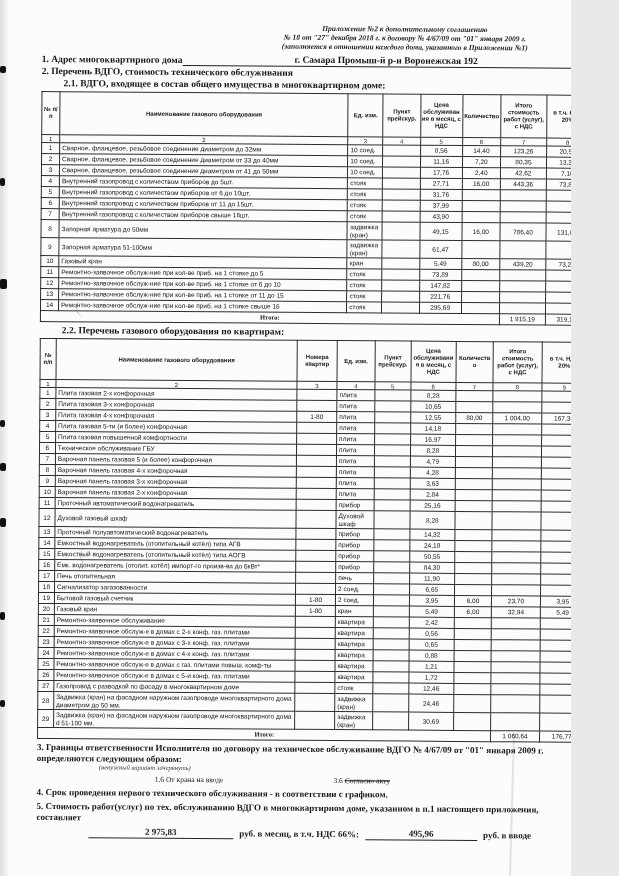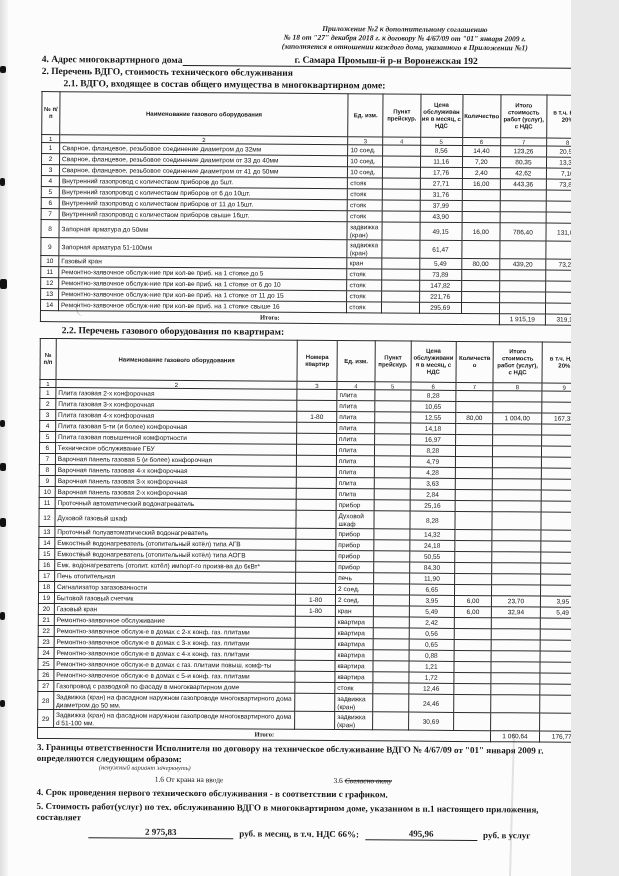--- a/index.html
+++ b/index.html
@@ -38,21 +38,21 @@
   .t td.col-n{padding:1px 0;}
   .itogo-label{font-family:"Liberation Serif",serif;font-weight:bold;font-size:8px;
       text-align:center;height:9px;}
   .itogo-val{font-size:7px;text-align:center;}
   .s22{margin-top:3px;}
   .sec3{font-size:9px;line-height:10.5px;margin-top:3px;}
   .note{font-family:"Liberation Serif",serif;font-style:italic;font-size:6.5px;
       margin-left:62px;line-height:8px;color:#333;}
   .opts{display:flex;font-family:"Liberation Serif",serif;font-size:7.5px;
       margin-top:3px;margin-left:118px;gap:110px;line-height:10px;}
-  .opt32 s{text-decoration-thickness:1px;font-style:italic;}
+  .opt32 s{text-decoration-thickness:1px;}
   .s4,.s5{font-size:9px;line-height:11px;margin-top:3px;}
   .amount-line{display:flex;align-items:flex-end;font-size:9px;line-height:12px;margin-top:2px;}
   .uval{display:inline-block;border-bottom:1px solid #222;text-align:center;
       font-weight:bold;font-family:"Liberation Serif",serif;}
   .u1{width:145px;margin-left:52px;}
   .u2{width:112px;margin-left:6px;}
   .rub{font-family:"Liberation Serif",serif;font-weight:bold;margin-left:6px;}
 </style>
 </head>
 <body>
@@ -73,21 +73,21 @@
 
   <div class="doc">
 
     <div class="apx">
       <div>Приложение №2 к дополнительному соглашению</div>
       <div>№ 18 от "27" декабря 2018 г. к договору № 4/67/09 от "01" января 2009 г.</div>
       <div>(заполняется в отношении каждого дома, указанного в Приложении №1)</div>
     </div>
 
     <div class="addr-line serif b">
-      <span class="addr-label">4. Адрес многоквартирного дома</span>
+      <span class="addr-label">1. Адрес многоквартирного дома</span>
       <span class="addr-u">г. Самара Промыш-й р-н Воронежская 192</span>
     </div>
 
     <div class="hline serif b">2. Перечень ВДГО, стоимость технического обслуживания</div>
     <div class="hline serif b indent1">2.1. ВДГО, входящее в состав общего имущества в многоквартирном доме:</div>
 
     <table class="t t1">
       <colgroup>
         <col style="width:3.3%">
           <col style="width:52.7%">
@@ -650,17 +650,17 @@
       <span class="opt32"><span>3.6</span>&nbsp;<s>Согласно акту</s></span>
     </div>
 
     <div class="s4 serif b">4. Срок проведения первого технического обслуживания - в соответствии с графиком.</div>
     <div class="s5 serif b">5. Стоимость работ(услуг) по тех. обслуживанию ВДГО в многоквартирном доме, указанном в п.1 настоящего приложения, составляет</div>
 
     <div class="amount-line">
       <span class="uval u1">2 975,83</span>
       <span class="rub">руб. в месяц, в т.ч. НДС 66%:</span>
       <span class="uval u2">495,96</span>
-      <span class="rub">руб. в услуг</span>
+      <span class="rub">руб. в вводе</span>
     </div>
 
   </div>
 </div>
 
 </body></html>

